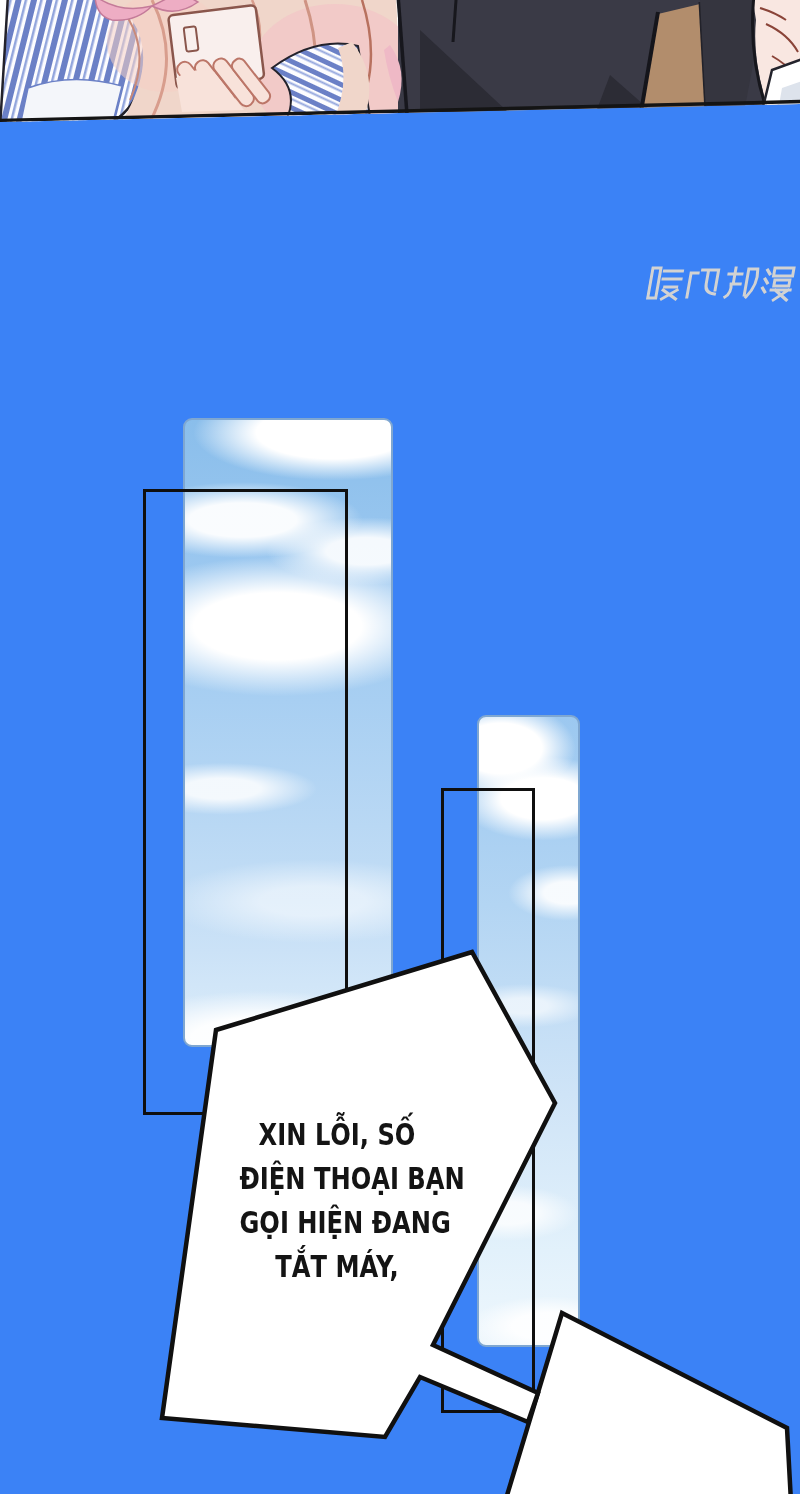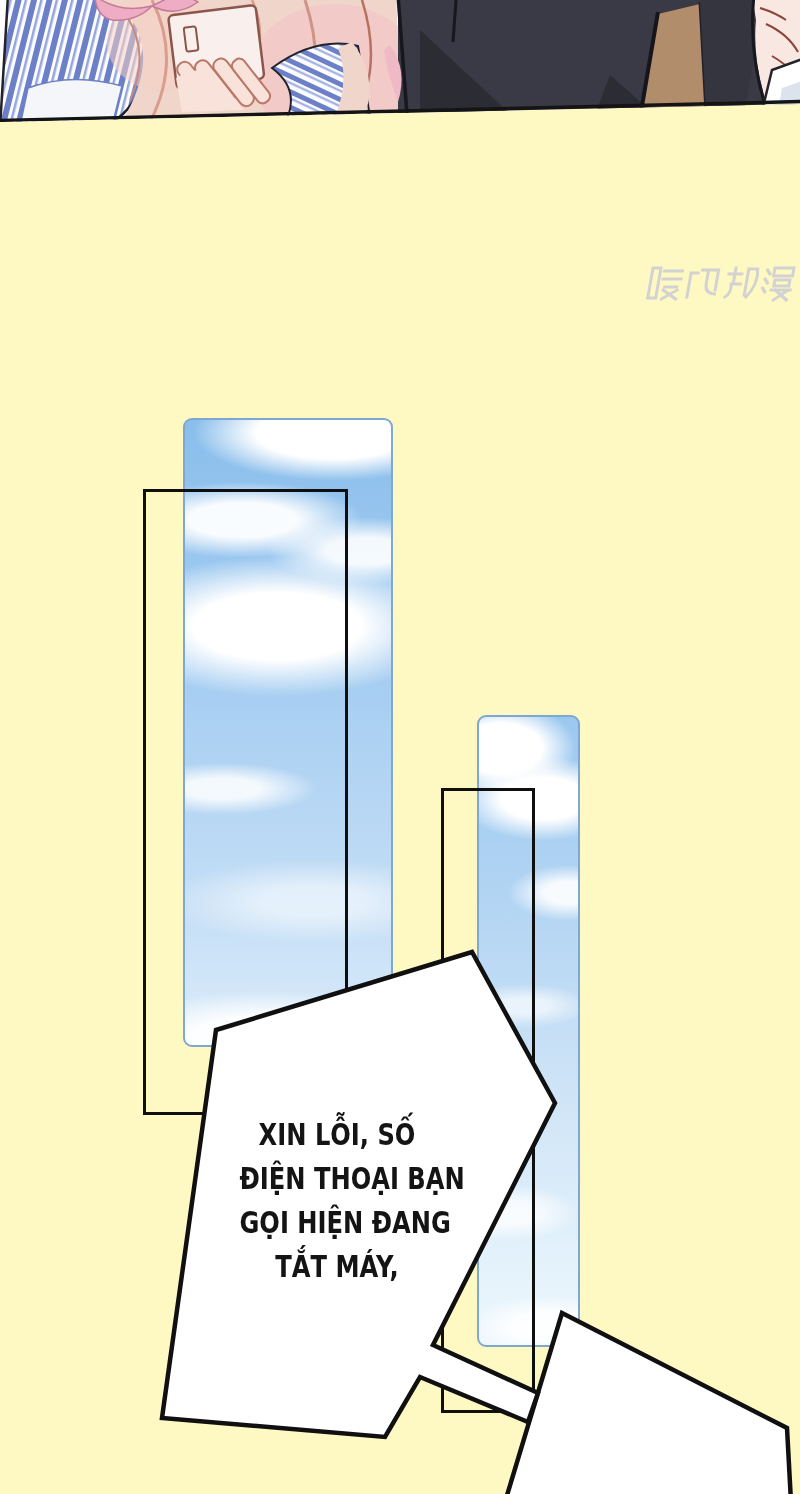--- a/index.html
+++ b/index.html
@@ -1,17 +1,17 @@
 <!DOCTYPE html>
 <html><head>
 <meta charset="utf-8">
 <style>
   html,body{margin:0;padding:0;}
   body{width:800px;height:1494px;background:#ffffff;font-family:"DejaVu Sans","Liberation Sans",sans-serif;}
-  #page{position:relative;width:800px;height:1494px;overflow:hidden;background:#fef9c3;}
+  #page{position:relative;width:800px;height:1494px;overflow:hidden;background:#3b82f6;}
 
   
   .top-art{position:absolute;left:0;top:0;width:800px;height:125px;z-index:2;}
 
   
   .watermark{position:absolute;left:648px;top:260px;width:150px;height:50px;z-index:1;transform:skewX(-10deg);}
 
   
   .sky-panel{position:absolute;box-sizing:border-box;border:2px solid #7fa7d1;border-radius:9px;z-index:1;}
   .panel-1{left:183px;top:418px;width:210px;height:629px;

